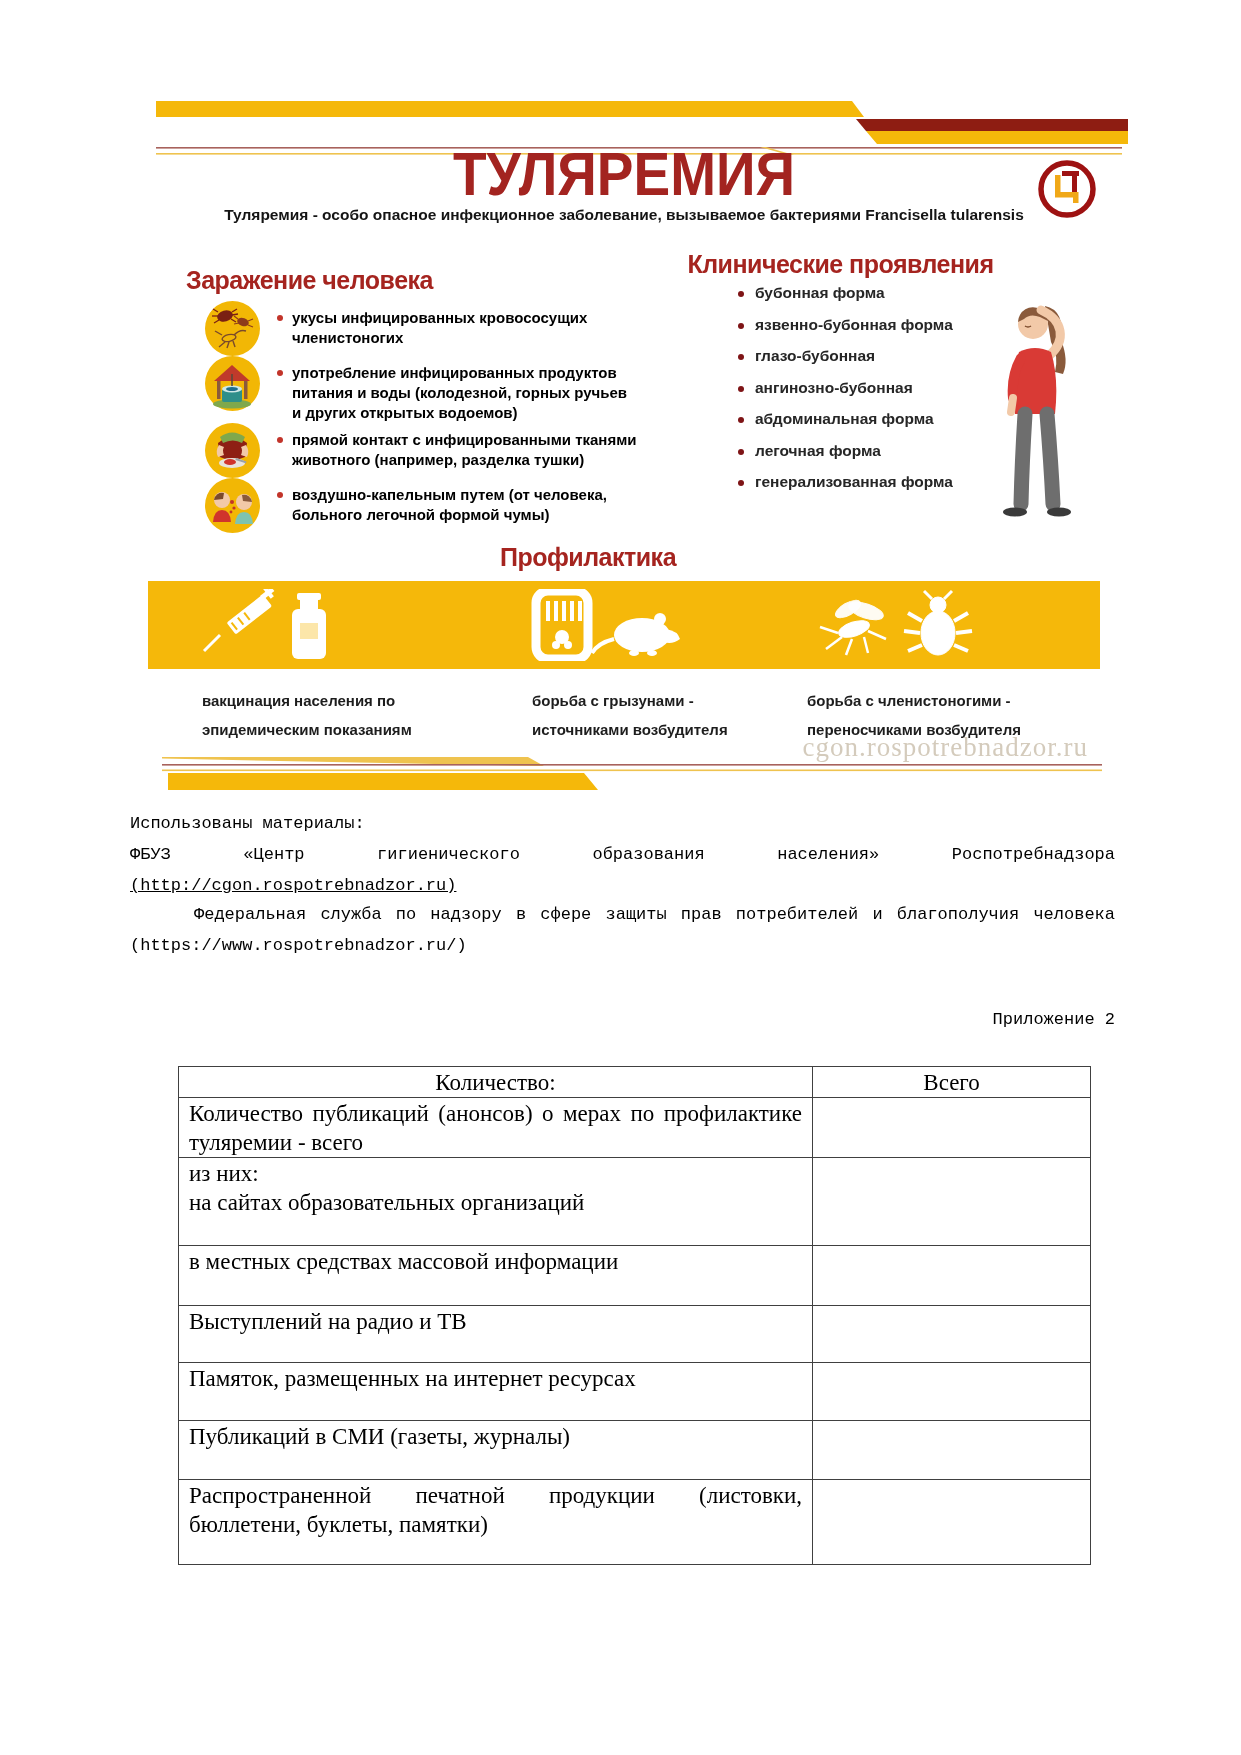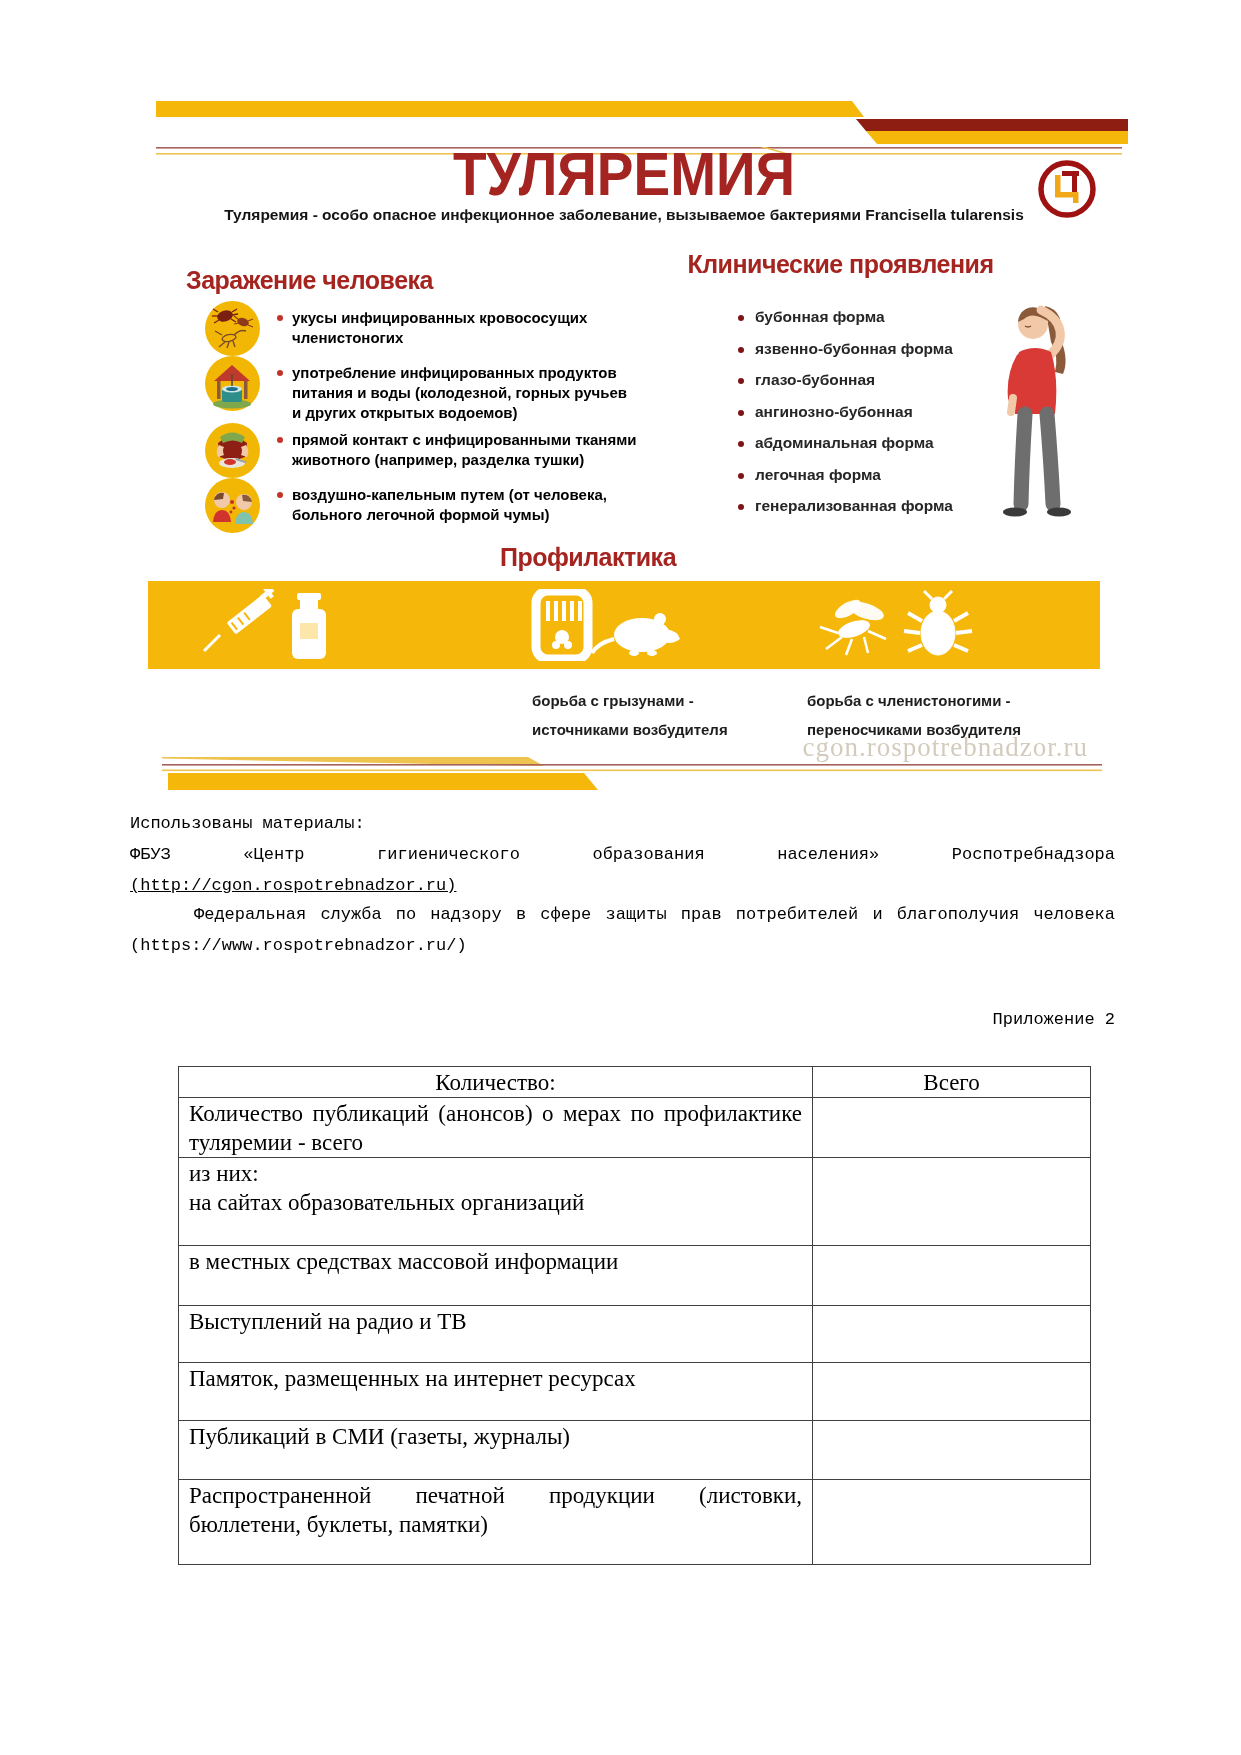--- a/index.html
+++ b/index.html
@@ -21,21 +21,21 @@
   .clinical-heading{left:505px;top:154px;width:375px;text-align:center;}
   .prevention-heading{left:0;top:447px;width:880px;text-align:center;}
 
   .infection-list{position:absolute;left:57px;top:205px;width:470px;}
   .inf-item{display:flex;align-items:flex-start;}
   .inf-icon{flex:0 0 55px;}
   .inf-text{margin-left:17px;padding-top:7px;display:flex;align-items:flex-start;}
   .inf-dot{width:6px;height:6px;border-radius:50%;background:#C2342A;margin:7px 9px 0 0;flex:0 0 6px;}
   .inf-label{font-size:15px;font-weight:bold;color:#000000;line-height:20px;white-space:pre-line;}
 
-  .clinical-list{position:absolute;left:590px;top:212px;}
+  .clinical-list{position:absolute;left:590px;top:188px;}
   .clin-item{display:flex;align-items:flex-start;height:31.5px;}
   .clin-dot{width:6px;height:6px;border-radius:50%;background:#7E1416;margin:7px 11px 0 0;flex:0 0 6px;}
   .clin-label{font-size:15.5px;font-weight:bold;color:#262626;}
 
   .woman{position:absolute;left:835px;top:198px;}
 
   .banner{position:absolute;left:0;top:485px;width:952px;height:88px;background:#F5B80A;}
   .b-icon{position:absolute;top:8px;}
 
   .caption{position:absolute;top:590px;font-size:15px;font-weight:bold;color:#1d1d1d;
@@ -307,20 +307,22 @@
           <line x1="106" y1="32" x2="92" y2="24" stroke-width="4"></line>
           <line x1="104" y1="44" x2="88" y2="42" stroke-width="4"></line>
           <line x1="106" y1="56" x2="92" y2="62" stroke-width="4"></line>
           <line x1="138" y1="32" x2="152" y2="24" stroke-width="4"></line>
           <line x1="140" y1="44" x2="156" y2="42" stroke-width="4"></line>
           <line x1="138" y1="56" x2="152" y2="62" stroke-width="4"></line>
         </g>
       </svg>
     </div>
 
+    <div class="caption cap1">вакцинация населения по
+эпидемическим показаниям</div>
     <div class="caption cap2">борьба с грызунами -
 источниками возбудителя</div>
     <div class="caption cap3">борьба с членистоногими -
 переносчиками возбудителя</div>
 
     <div class="watermark">cgon.rospotrebnadzor.ru</div>
 
     <svg class="deco-bottom" width="965" height="44" viewBox="0 0 965 44">
       <polygon points="14,5 380,5 396,14 390,14 14,6.6" fill="#EFC34F"></polygon>
       <rect x="14" y="12" width="940" height="1.6" fill="#A8625C"></rect>

